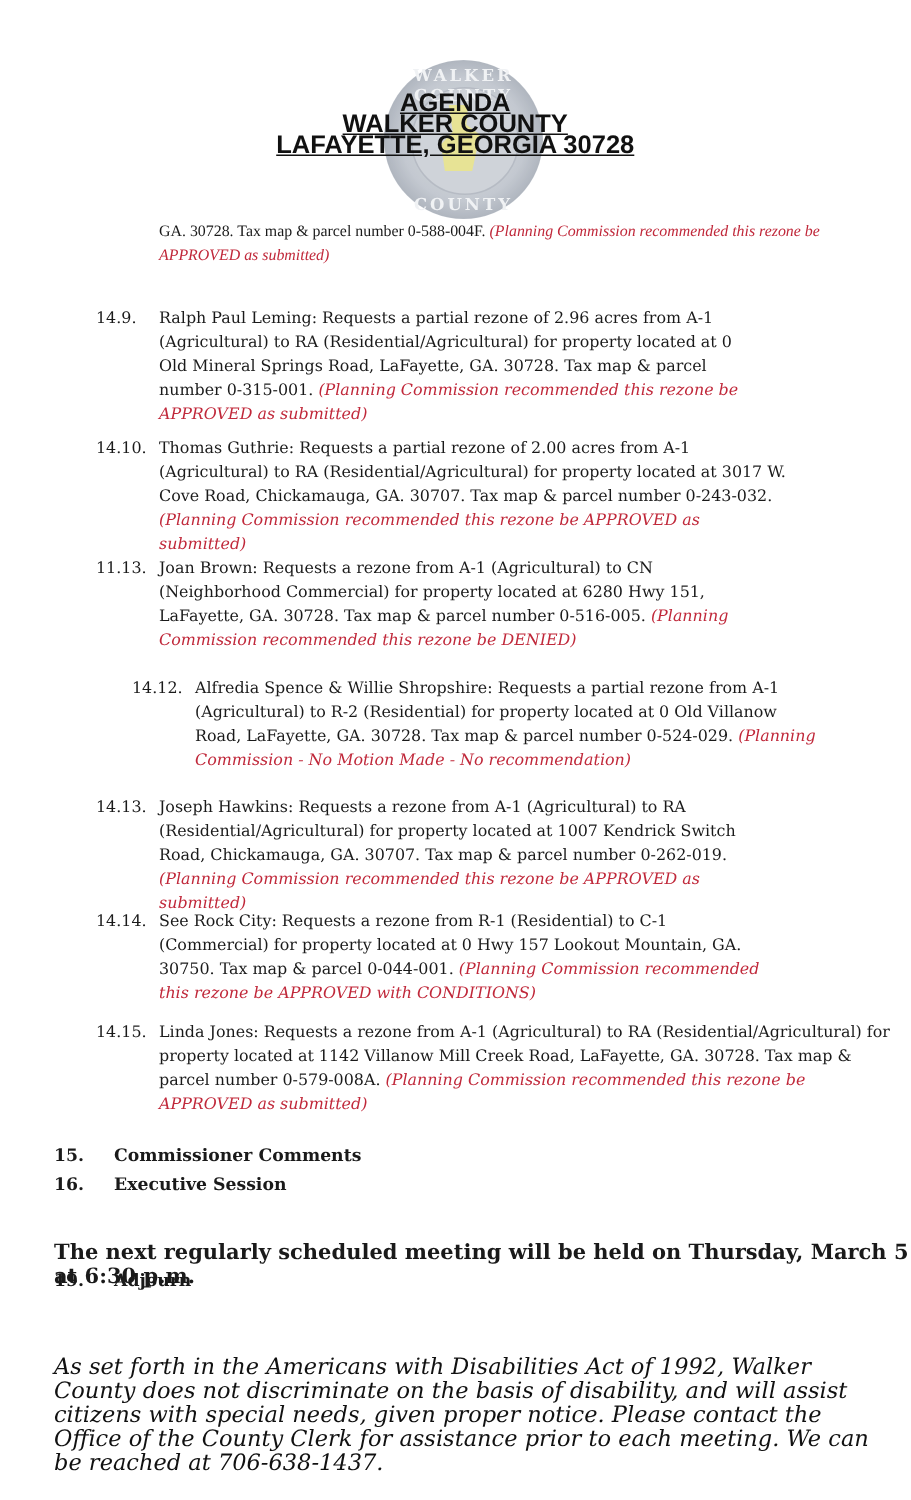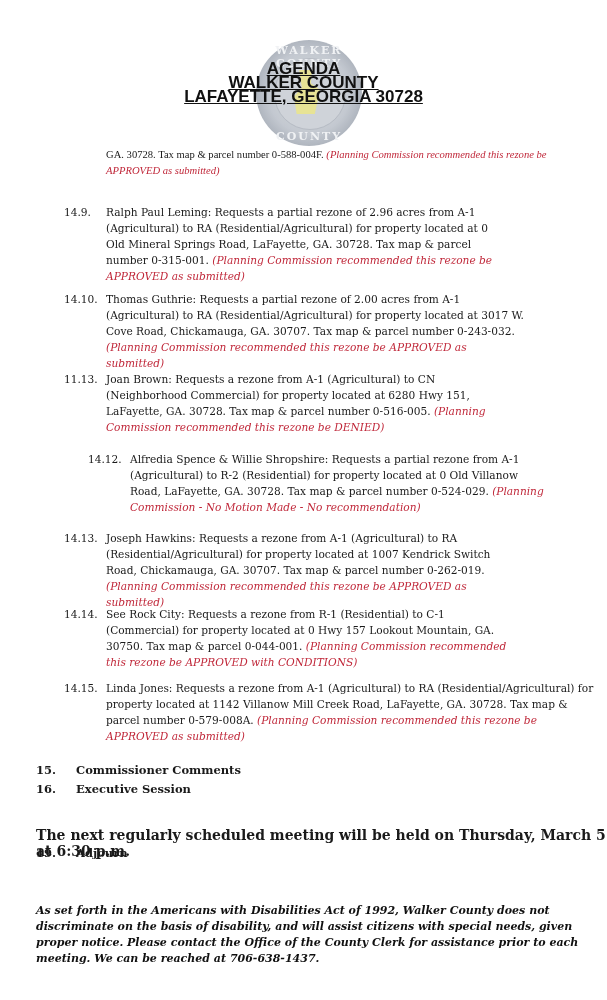--- a/index.html
+++ b/index.html
@@ -41,22 +41,22 @@
     .note { color: #c0283a; font-style: italic; }
     .item { position: absolute; left: 64px; width: 540px; font-size: 10.6px; line-height: 16px; }
     .item .num { position: absolute; left: 0; top: 0; width: 40px; }
     .item .body { margin-left: 42px; }
     .section { position: absolute; left: 36px; font-weight: bold; font-size: 11.5px; }
     .section .num { display: inline-block; width: 36px; }
     .next-meeting {
       position: absolute; left: 36px; top: 827px; font-size: 14px; font-weight: bold;
     }
     .ada {
-      position: absolute; left: 36px; top: 903px; width: 545px; font-size: 11px;
-      line-height: 16px; font-weight: bold; font-style: italic; color: #111;
+      position: absolute; left: 36px; top: 903px; width: 545px; font-size: 15px;
+      line-height: 16px; font-weight: normal; font-style: italic; color: #111;
     }
   </style>
 </head>
 <body>
 
 <div class="seal">
   <div class="seal-inner"></div>
   <div class="seal-map"></div>
   <div class="seal-text-top">WALKER COUNTY</div>
   <div class="seal-text-bottom">COUNTY</div>

